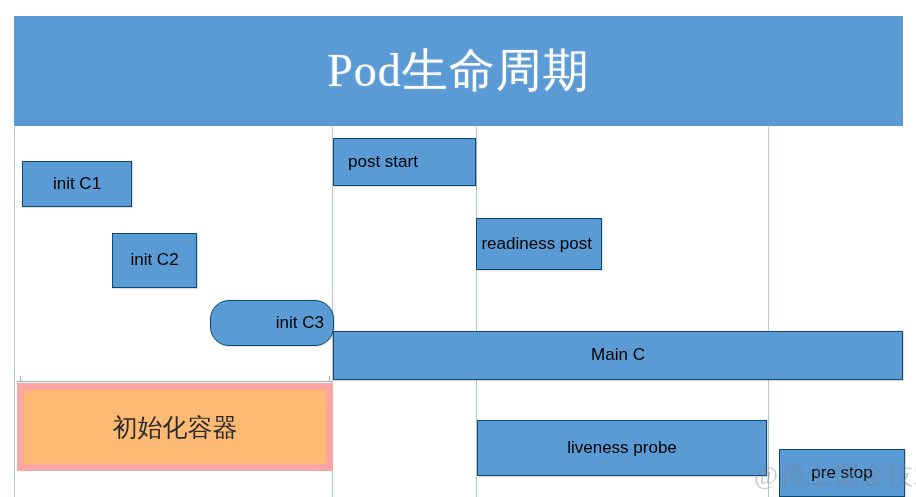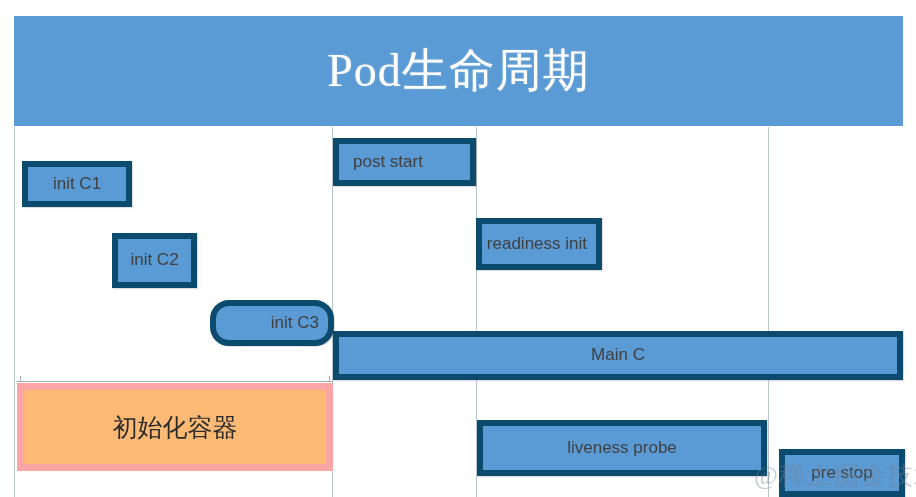--- a/index.html
+++ b/index.html
@@ -25,23 +25,23 @@
     white-space:nowrap;
   }
 
   
   .vline{position:absolute;width:1px;background:#b9c6cf;}
 
   
   .box{
     position:absolute;
     background:#5b9bd5;
-    border:6px solid #0c4a6e;
+    border:1px solid #0c4a6e;
     box-sizing:border-box;
-    color:#404040;
+    color:#000000;
     display:flex;
     align-items:center;
     font-size:17px;
     line-height:1.22;
     box-shadow:1px 1px 1px rgba(0,0,0,0.13);
   }
   .box.center{justify-content:center;text-align:center;}
   .box.right{justify-content:flex-end;text-align:right;padding-right:9px;}
   .box.left{justify-content:flex-start;padding-left:14px;}
 
@@ -96,21 +96,21 @@
 
   <div class="box right" style="left:210px;top:300px;width:124px;height:46px;border-radius:19px;">
     <span>init C3</span>
   </div>
 
   <div class="box left" style="left:333px;top:138px;width:143px;height:48px;">
     <span>post start</span>
   </div>
 
   <div class="box right" style="left:476px;top:218px;width:126px;height:52px;">
-    <span>readiness init</span>
+    <span>readiness post</span>
   </div>
 
   <div class="box center" style="left:333px;top:331px;width:570px;height:49px;">
     <span>Main C</span>
   </div>
 
   <div class="box center" style="left:477px;top:420px;width:290px;height:56px;">
     <span>liveness probe</span>
   </div>
 

